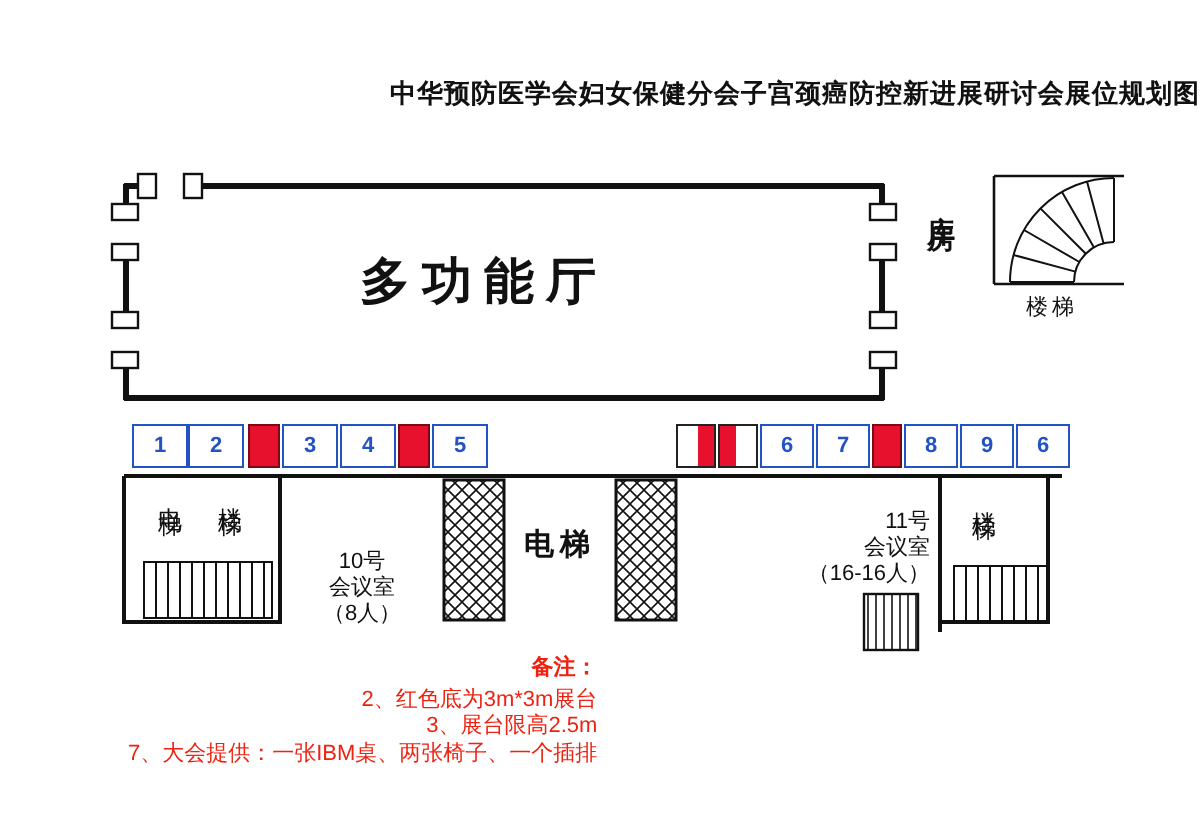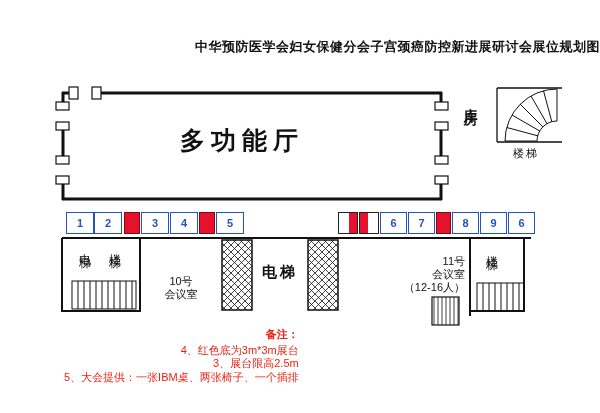--- a/index.html
+++ b/index.html
@@ -114,28 +114,29 @@
 
   <div class="abs vtext" id="storage-label">库房</div>
   <div class="abs" id="fan-stairs-label">楼梯</div>
 
   <div class="abs vtext" id="elev-left">电梯</div>
   <div class="abs vtext" id="stairs-left">楼梯</div>
 
   <div class="abs" id="room10">
     <div>10号</div>
     <div>会议室</div>
+    <div>（8人）</div>
   </div>
 
   <div class="abs" id="elev-center">电梯</div>
 
   <div class="abs" id="room11">
     <div>11号</div>
     <div>会议室</div>
-    <div>（12-16人）</div>
+    <div>（16-16人）</div>
   </div>
 
   <div class="abs vtext" id="stairs-right">楼梯</div>
 
   <div id="booth-layer">
       <div class="booth blue" style="left: 66px; width: 28px;">
         <span>1</span>
       </div>
       <div class="booth blue" style="left: 94px; width: 28px;">
         <span>2</span>
@@ -171,19 +172,19 @@
         <span>9</span>
       </div>
       <div class="booth blue" style="left: 508px; width: 27px;">
         <span>6</span>
       </div>
     </div>
 
   <div class="abs" id="notes">
     <div class="heading">备注：</div>
     <div id="notes-list">
-        <div class="note-line">4、红色底为3m*3m展台</div>
+        <div class="note-line">2、红色底为3m*3m展台</div>
         <div class="note-line">3、展台限高2.5m</div>
-        <div class="note-line">5、大会提供：一张IBM桌、两张椅子、一个插排</div>
+        <div class="note-line">7、大会提供：一张IBM桌、两张椅子、一个插排</div>
       </div>
   </div>
 
 </div>
 
 </body></html>

